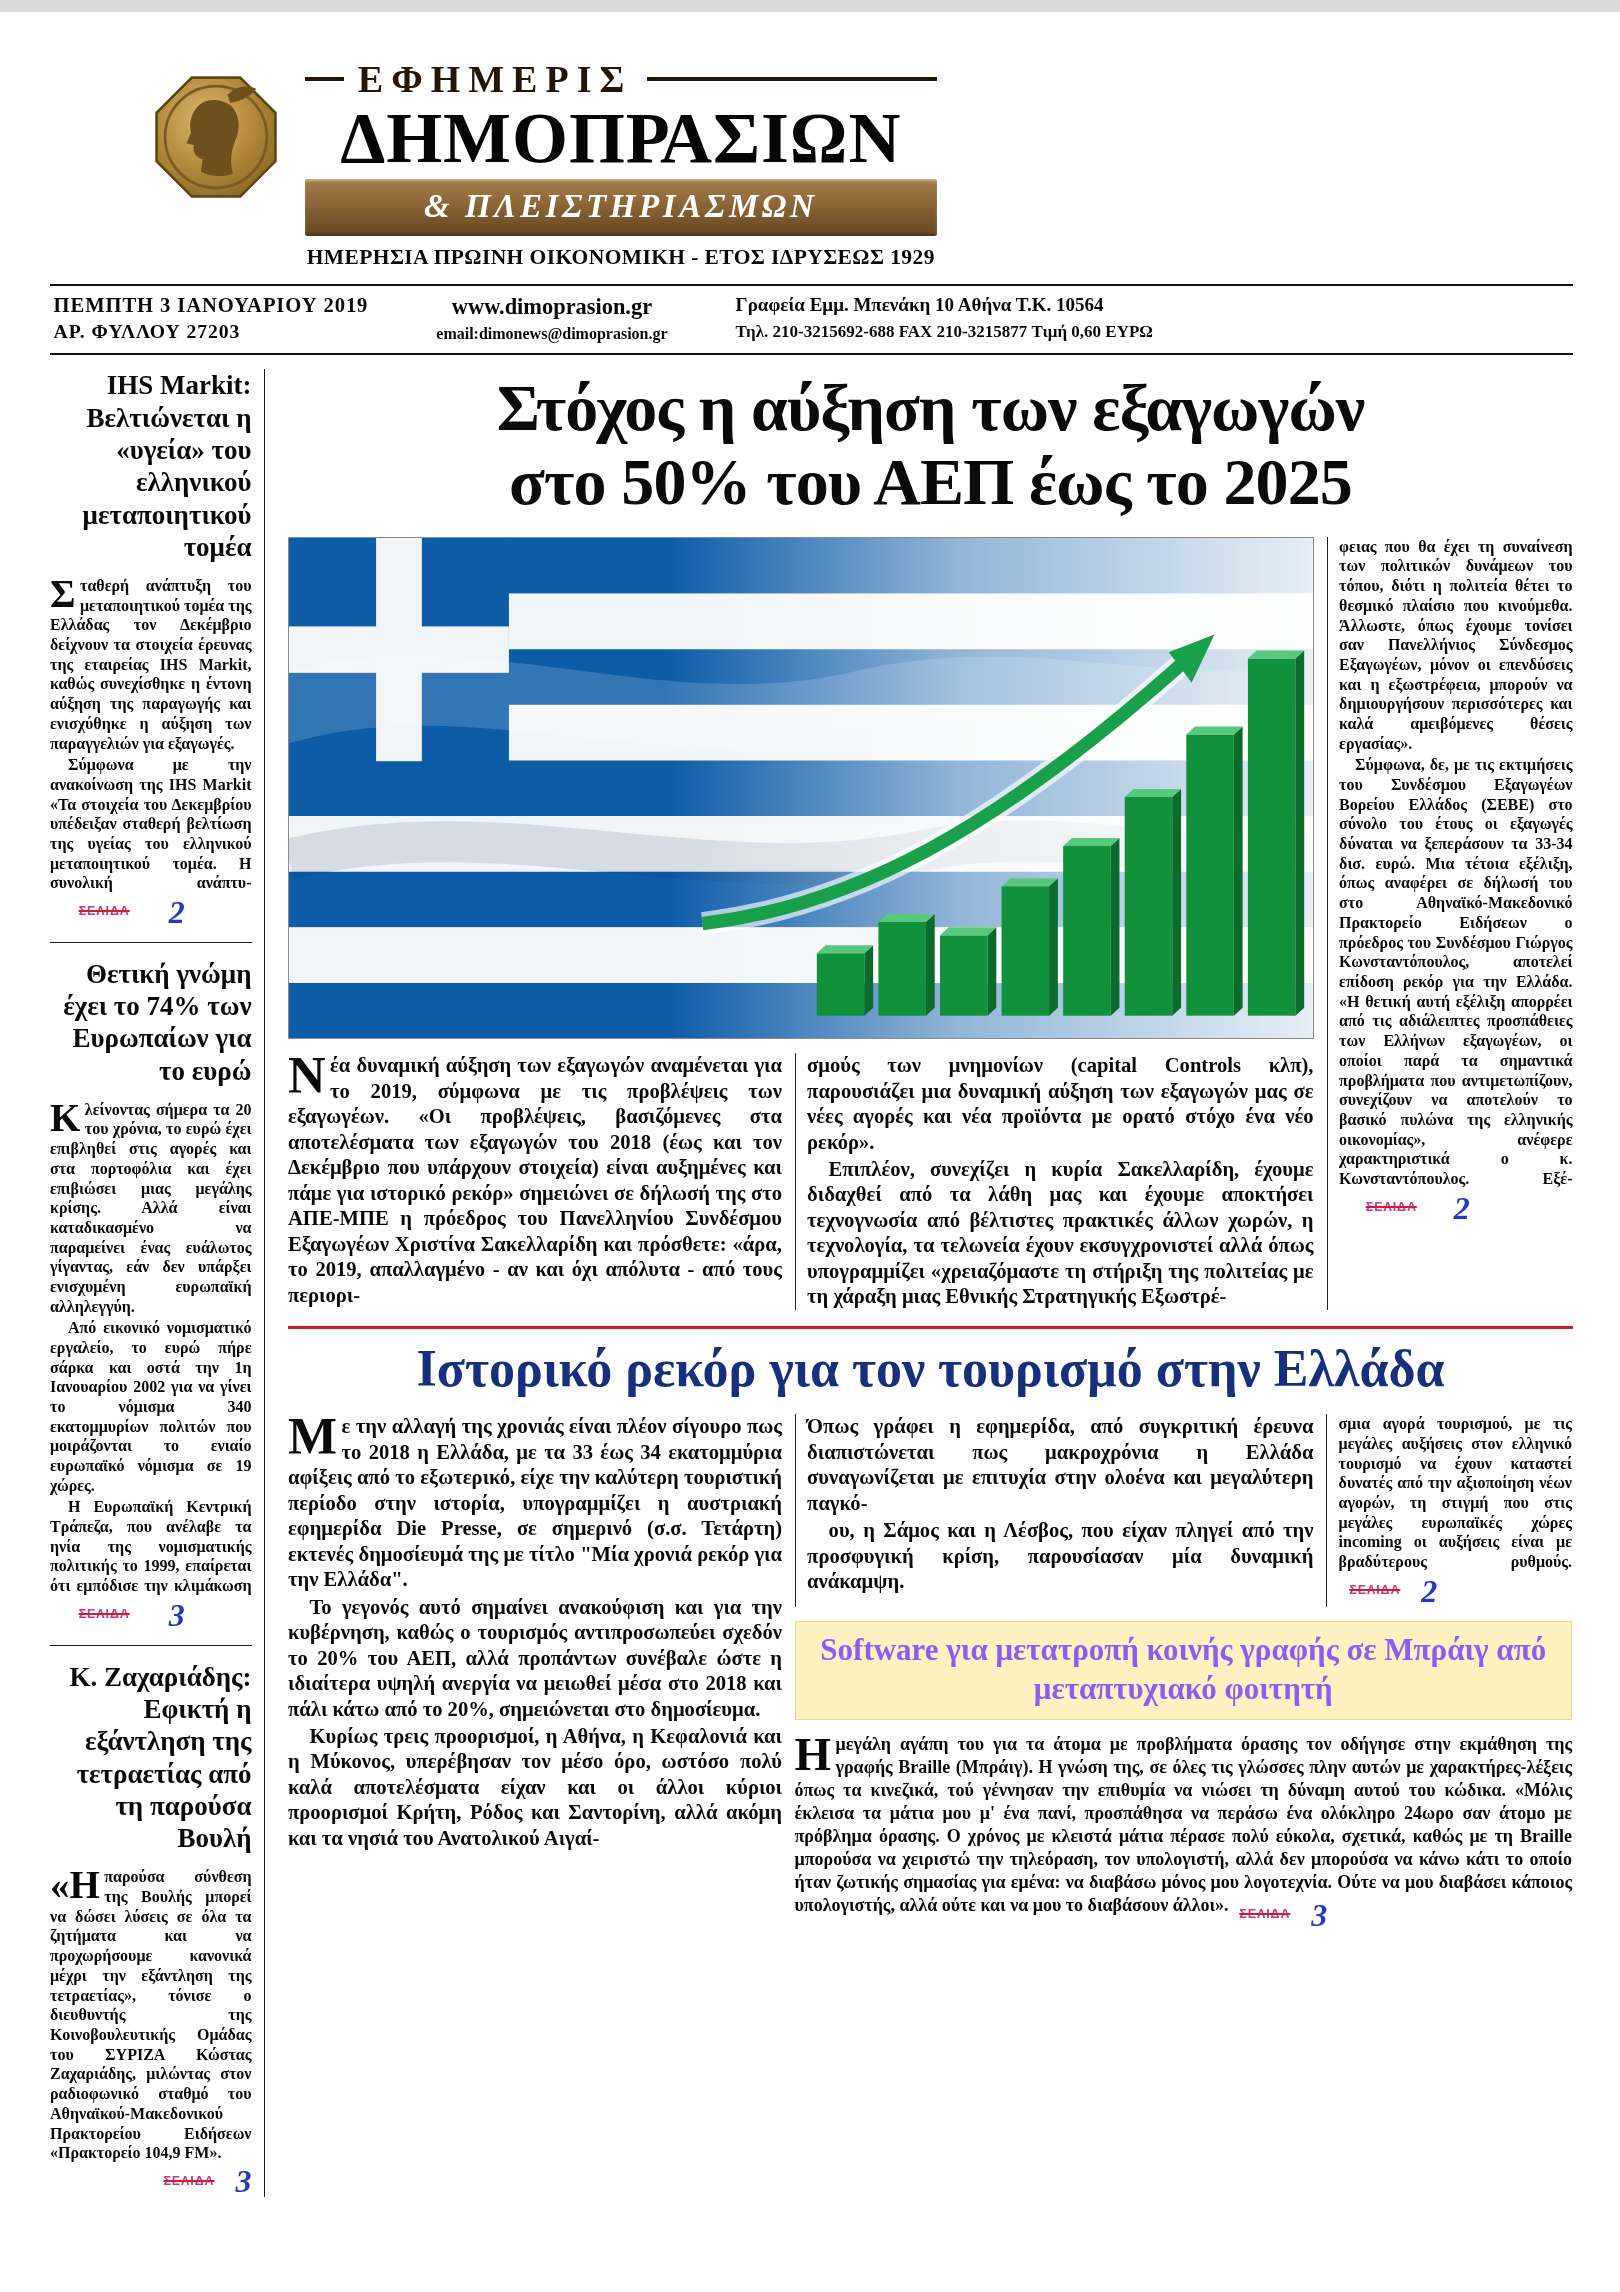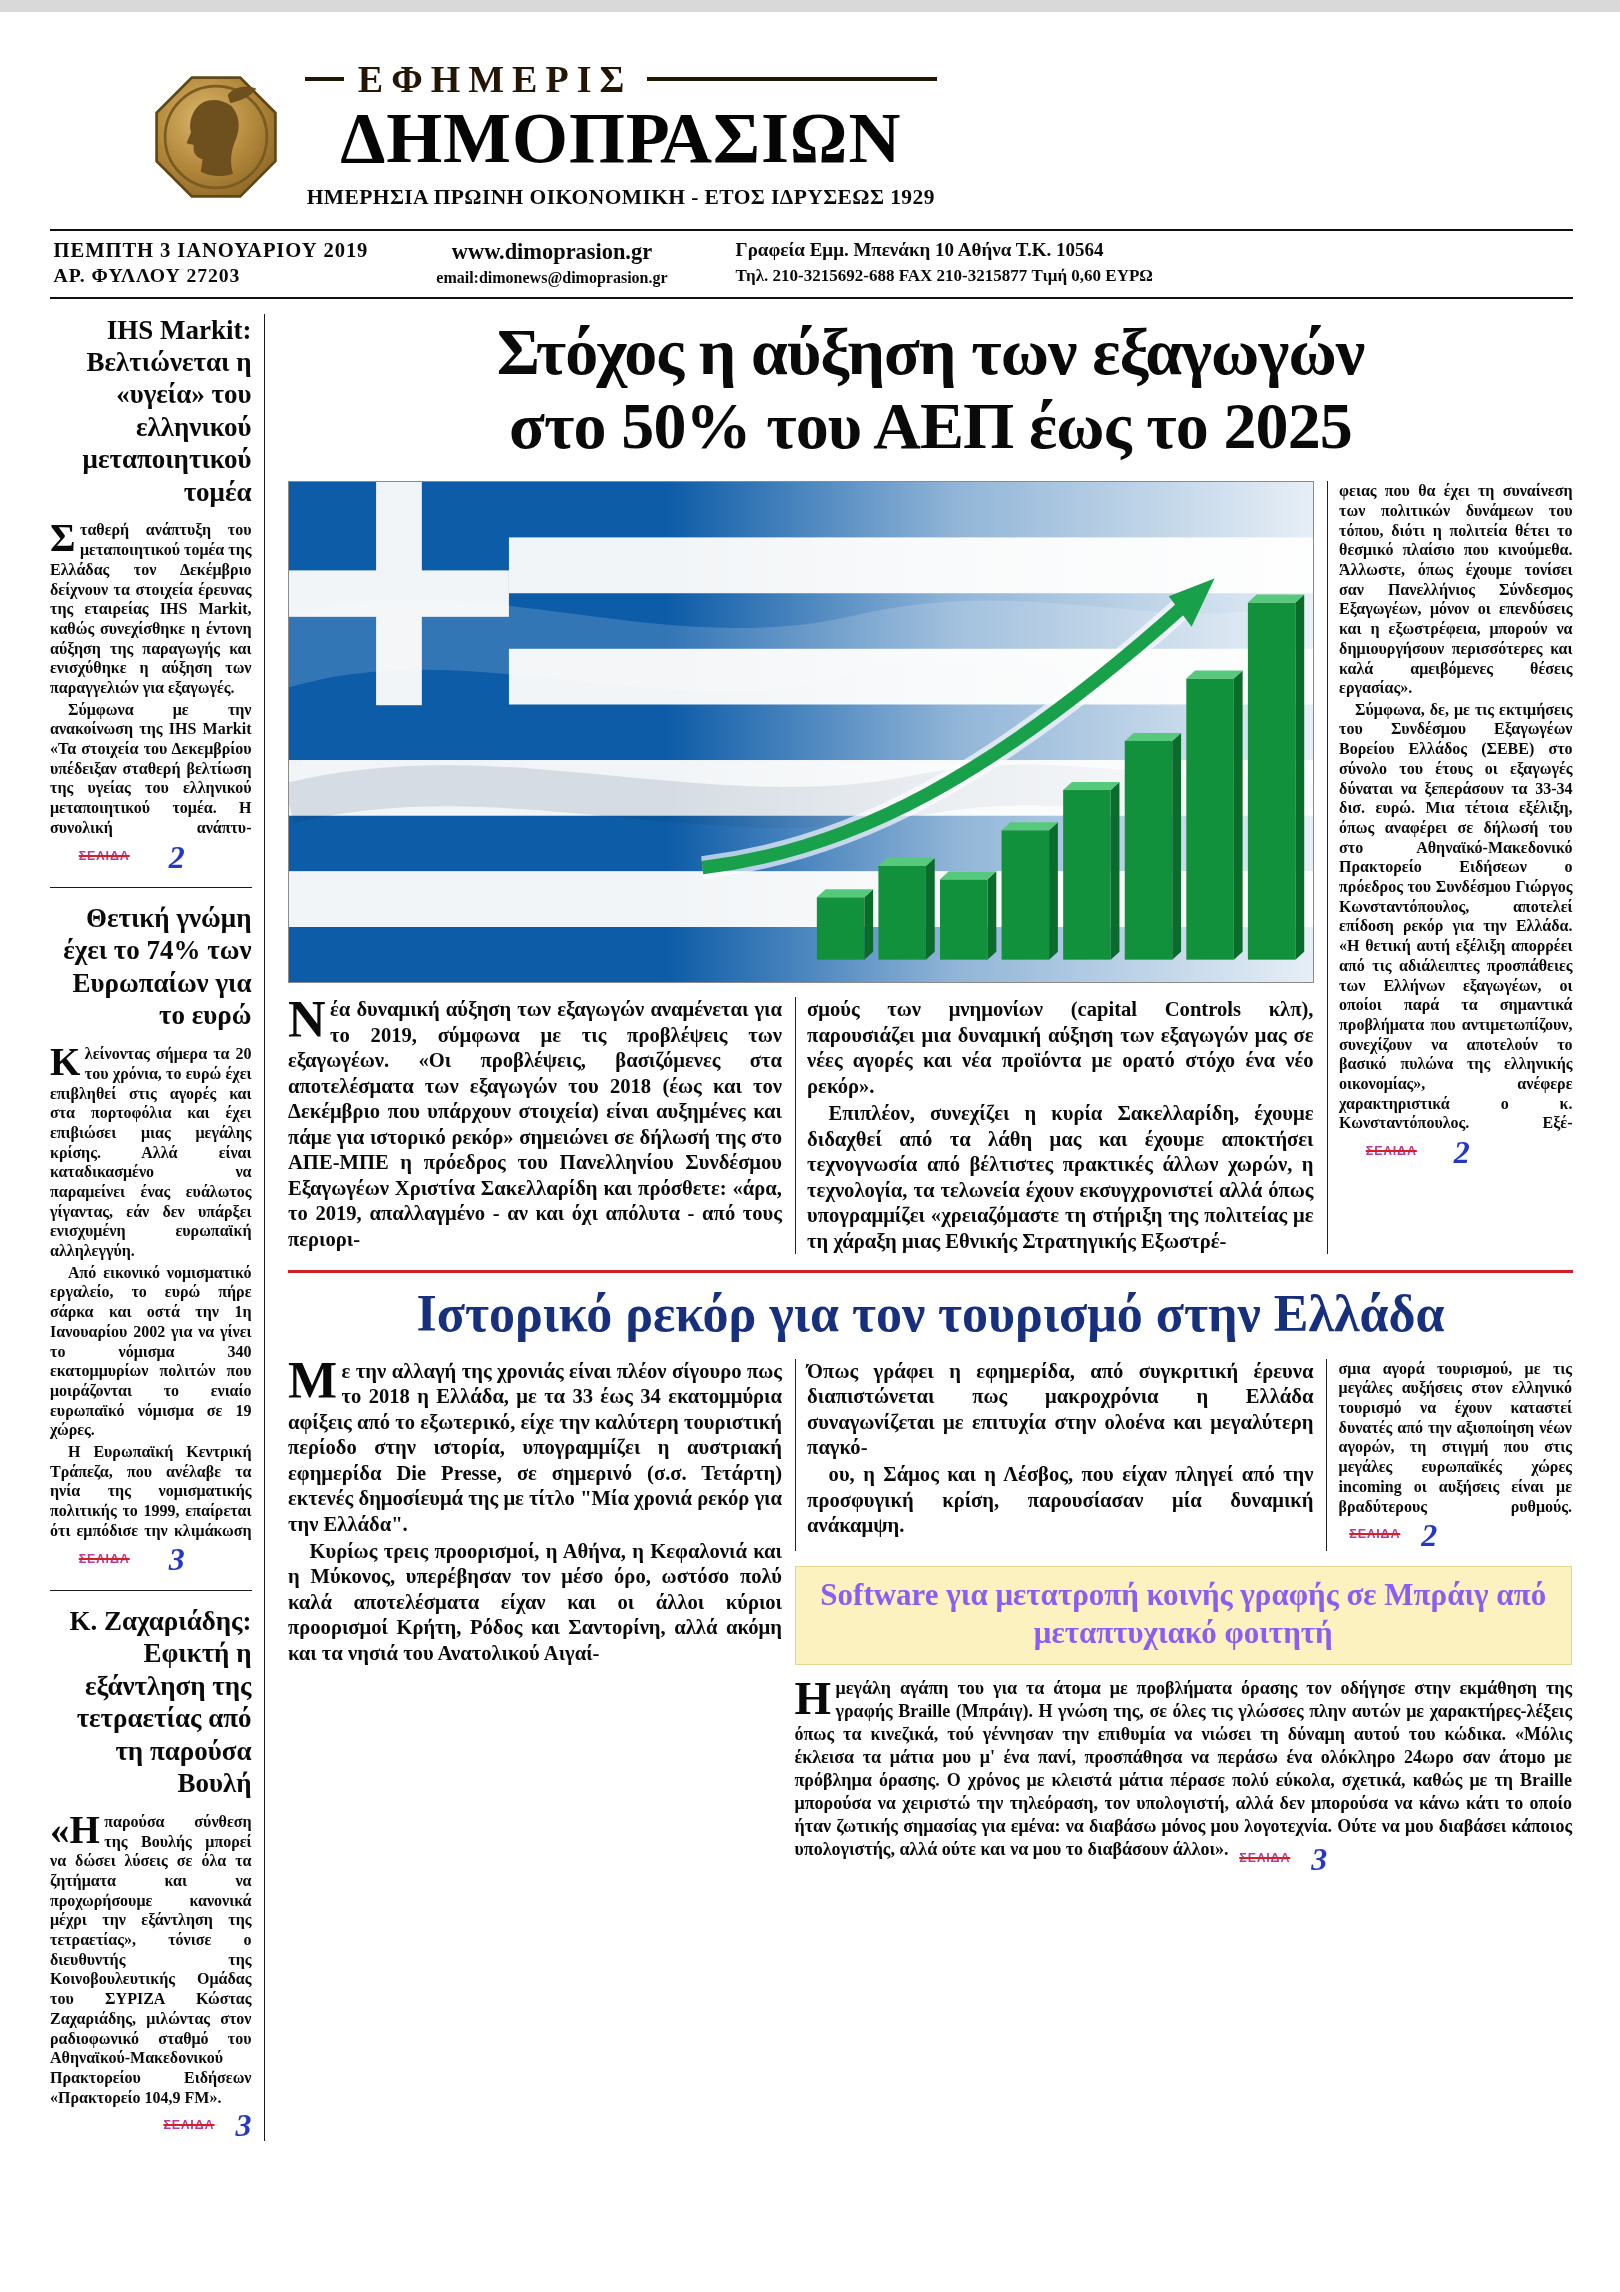--- a/index.html
+++ b/index.html
@@ -122,20 +122,21 @@
         <circle cx="75" cy="85" r="57" fill="none" stroke="#7a5c22" stroke-width="3"></circle>
         <path d="M92 50 C78 40 60 42 52 54 C46 63 45 72 47 80 L42 92 L50 94 C49 102 52 108 60 110 L58 124 C70 130 84 130 94 126 C90 112 92 100 97 88 C103 74 101 60 92 50 Z" fill="#6e4f1e"></path>
         <path d="M88 38 C96 28 110 26 120 31 C113 41 101 45 91 47 Z" fill="#6e4f1e"></path>
       </svg>
     </div>
     <div class="mast-titles">
       <div class="k icker-row kicker-row">
         <span>ΕΦΗΜΕΡΙΣ</span>
       </div>
       <div class="mast-title">ΔΗΜΟΠΡΑΣΙΩΝ</div>
+      <div class="mast-banner">&amp; ΠΛΕΙΣΤΗΡΙΑΣΜΩΝ</div>
       <div class="mast-subtitle">ΗΜΕΡΗΣΙΑ ΠΡΩΙΝΗ ΟΙΚΟΝΟΜΙΚΗ - ΕΤΟΣ ΙΔΡΥΣΕΩΣ 1929</div>
     </div>
   </header>
 
   <div class="info-bar">
     <div>
       <div class="ib-date">ΠΕΜΠΤΗ 3 ΙΑΝΟΥΑΡΙΟΥ 2019</div>
       <div class="ib-issue">ΑΡ. ΦΥΛΛΟΥ 27203</div>
     </div>
     <div>
@@ -273,20 +274,21 @@
         </div>
       </div>
 
       <div class="red-rule"></div>
 
       <h2 class="tourism-headline">Ιστορικό ρεκόρ για τον τουρισμό στην Ελλάδα</h2>
 
       <div class="tourism-grid">
         <div class="t-col1">
           <p><span class="dropcap">Μ</span><span>ε την αλλαγή της χρονιάς είναι πλέον σίγουρο πως το 2018 η Ελλάδα, με τα 33 έως 34 εκατομμύρια αφίξεις από το εξωτερικό, είχε την καλύτερη τουριστική περίοδο στην ιστορία, υπογραμμίζει η αυστριακή εφημερίδα Die Presse, σε σημερινό (σ.σ. Τετάρτη) εκτενές δημοσίευμά της με τίτλο "Μία χρονιά ρεκόρ για την Ελλάδα".</span></p>
+          <p>Το γεγονός αυτό σημαίνει ανακούφιση και για την κυβέρνηση, καθώς ο τουρισμός αντιπροσωπεύει σχεδόν το 20% του ΑΕΠ, αλλά προπάντων συνέβαλε ώστε η ιδιαίτερα υψηλή ανεργία να μειωθεί μέσα στο 2018 και πάλι κάτω από το 20%, σημειώνεται στο δημοσίευμα.</p>
           <p>Κυρίως τρεις προορισμοί, η Αθήνα, η Κεφαλονιά και η Μύκονος, υπερέβησαν τον μέσο όρο, ωστόσο πολύ καλά αποτελέσματα είχαν και οι άλλοι κύριοι προορισμοί Κρήτη, Ρόδος και Σαντορίνη, αλλά ακόμη και τα νησιά του Ανατολικού Αιγαί-</p>
         </div>
         <div class="t-col2">
           <p>Όπως γράφει η εφημερίδα, από συγκριτική έρευνα διαπιστώνεται πως μακροχρόνια η Ελλάδα συναγωνίζεται με επιτυχία στην ολοένα και μεγαλύτερη παγκό-</p>
           <p>ου, η Σάμος και η Λέσβος, που είχαν πληγεί από την προσφυγική κρίση, παρουσίασαν μία δυναμική ανάκαμψη.</p>
         </div>
         <div class="t-col3">
           <p><span>σμια αγορά τουρισμού, με τις μεγάλες αυξήσεις στον ελληνικό τουρισμό να έχουν καταστεί δυνατές από την αξιοποίηση νέων αγορών, τη στιγμή που στις μεγάλες ευρωπαϊκές χώρες incoming οι αυξήσεις είναι με βραδύτερους ρυθμούς.</span><span class="page-marker">
                 <span class="pm-label">ΣΕΛΙΔΑ</span>
                 <span class="pm-num">2</span>

